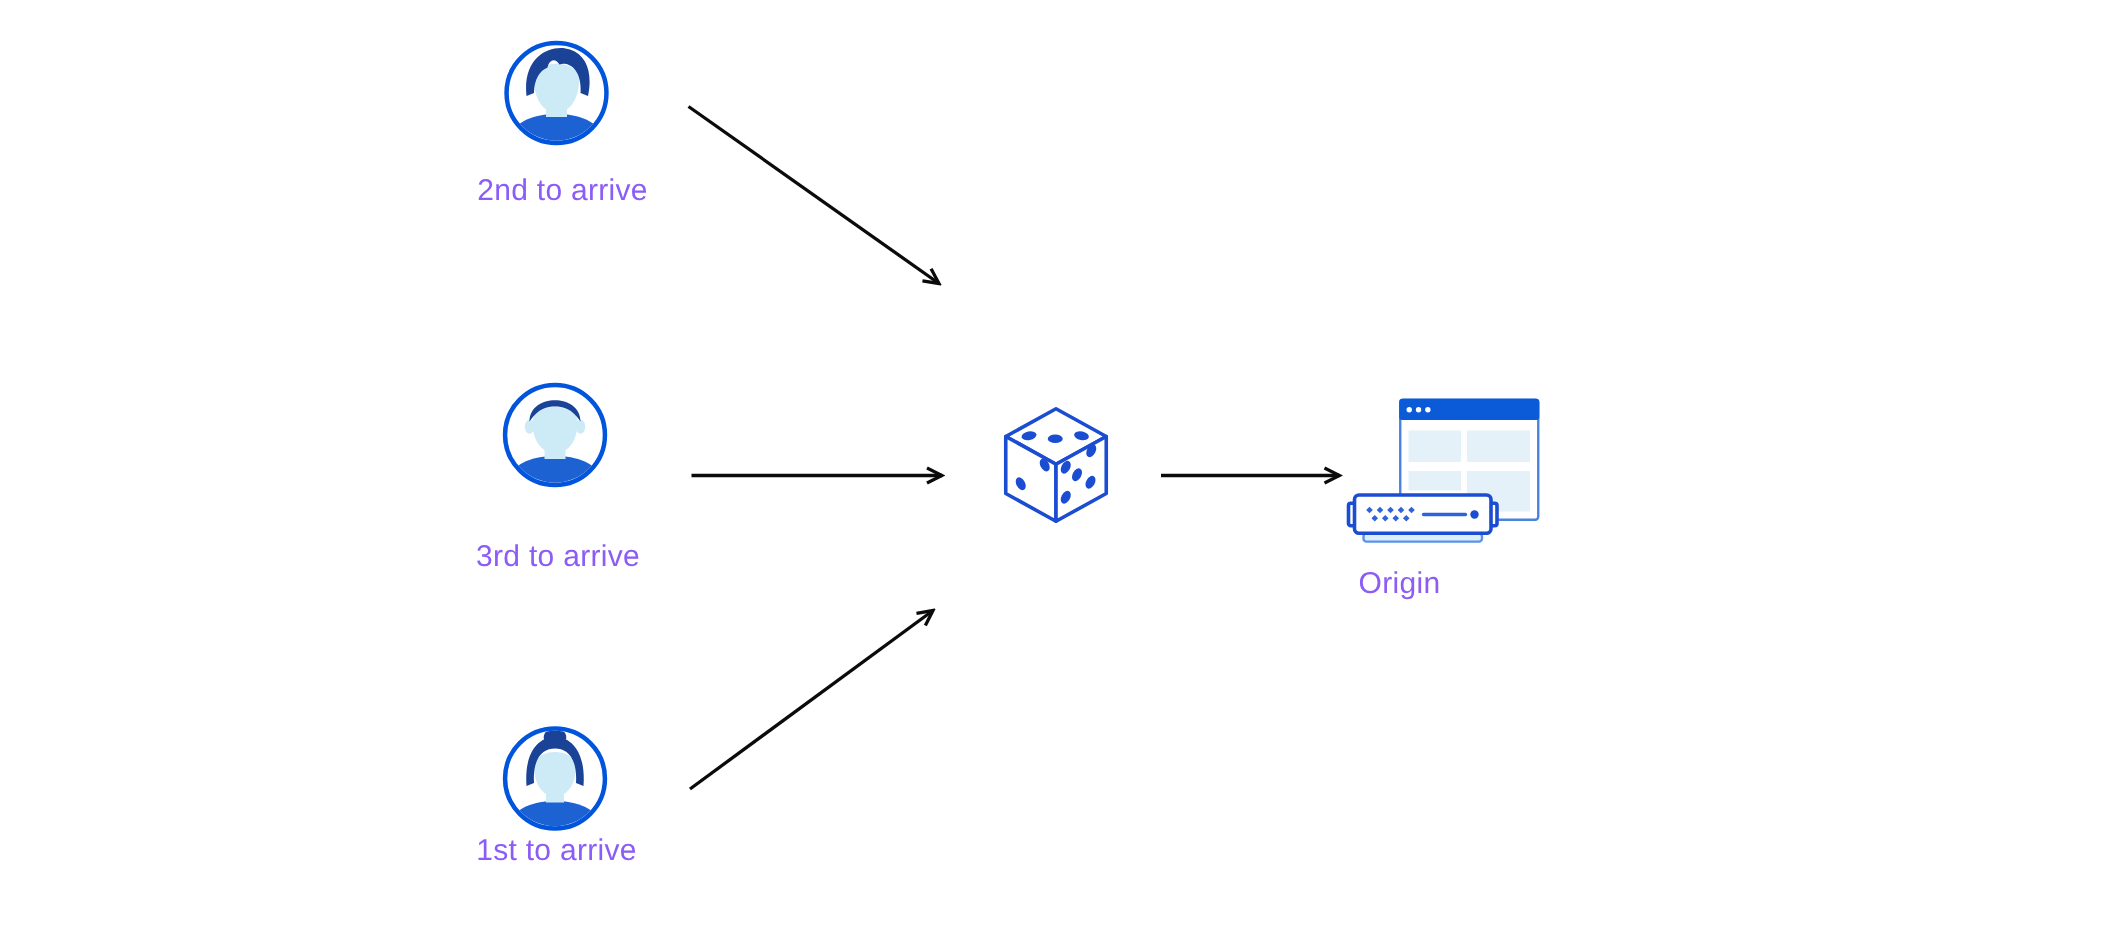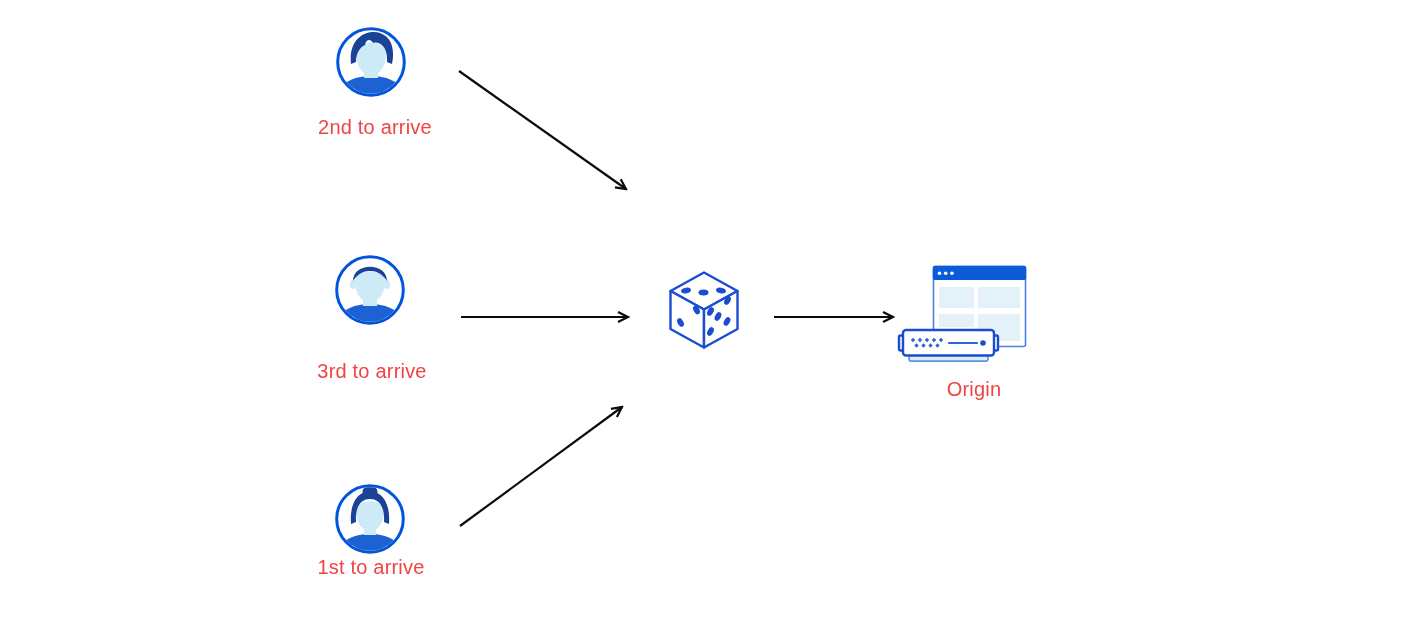--- a/index.html
+++ b/index.html
@@ -3,21 +3,21 @@
 <meta charset="utf-8">
 <style>
   html,body{margin:0;padding:0;background:#ffffff;}
   .canvas{
     position:relative;width:1405px;height:633px;background:#ffffff;overflow:hidden;
     font-family:"Liberation Sans",sans-serif;
   }
   .abs{position:absolute;}
   .node-label{
     position:absolute;transform:translateX(-50%);
-    font-size:20px;line-height:22px;color:#ef4444;white-space:nowrap;
+    font-size:20px;line-height:22px;color:#8b5cf6;white-space:nowrap;
     letter-spacing:.2px;
     text-align:center;
   }
   svg{display:block;}
 </style>
 </head>
 <body>
 
 <div class="canvas">
 
@@ -131,15 +131,15 @@
         <path d="M44,75.8 l2.2,2.2 l-2.2,2.2 l-2.2,-2.2 Z"></path>
         <path d="M19.5,81.3 l2.2,2.2 l-2.2,2.2 l-2.2,-2.2 Z"></path>
         <path d="M26.5,81.3 l2.2,2.2 l-2.2,2.2 l-2.2,-2.2 Z"></path>
         <path d="M33.5,81.3 l2.2,2.2 l-2.2,2.2 l-2.2,-2.2 Z"></path>
         <path d="M40.5,81.3 l2.2,2.2 l-2.2,2.2 l-2.2,-2.2 Z"></path>
       </g>
       <line x1="52" y1="81" x2="80" y2="81" stroke="#2e63d9" stroke-width="2.2" stroke-linecap="round"></line>
       <circle cx="86" cy="81" r="2.8" fill="#1b4dd2"></circle>
     </g>
   </svg>
-  <div class="node-label" style="left:974px;top:378px">Origin</div>
+  <div class="node-label" style="left:933px;top:378px">Origin</div>
 
 </div>
 
 </body></html>

